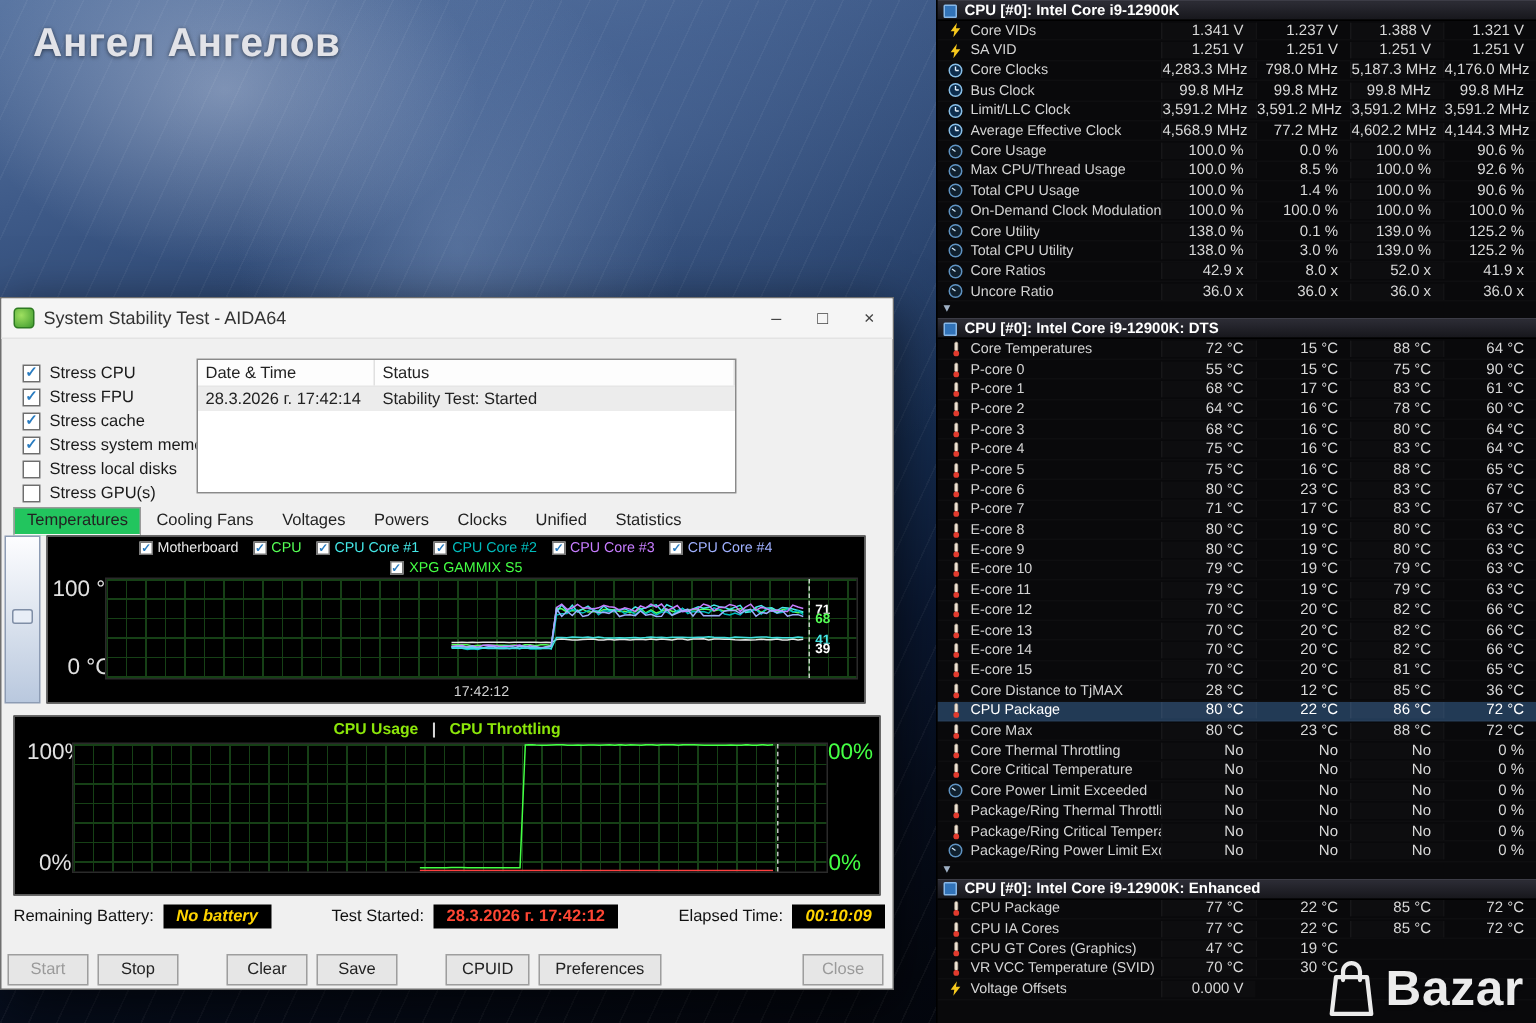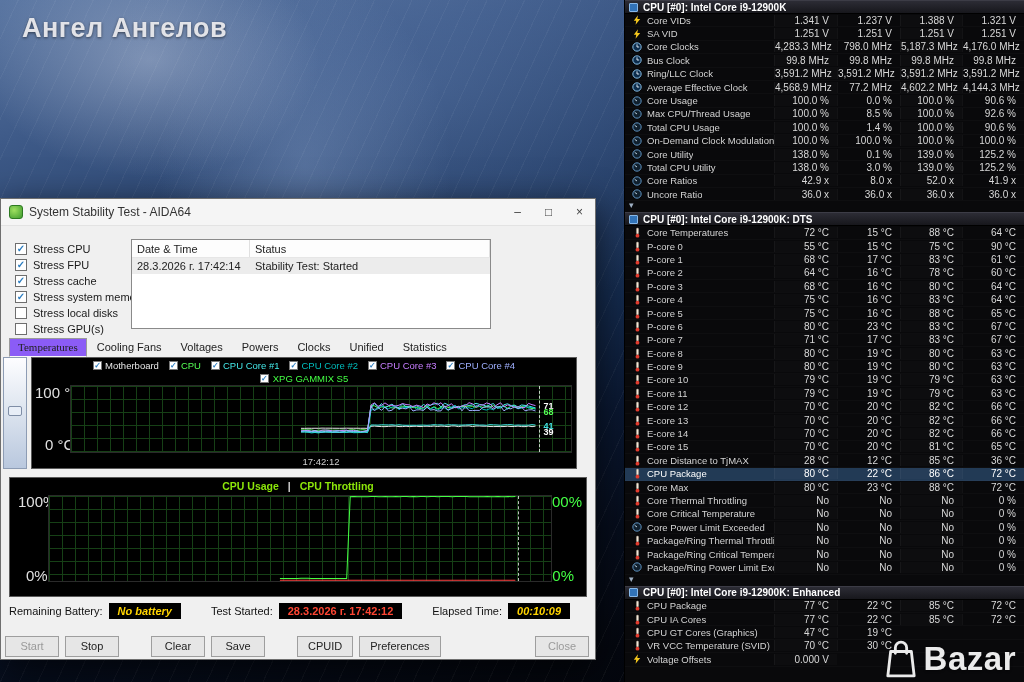--- a/index.html
+++ b/index.html
@@ -33,21 +33,21 @@
   .logview{position:absolute;left:130px;top:14px;width:360px;height:90px;background:#fff;border:1px solid #8a8a8a;box-sizing:border-box;font-size:11px;color:#222;overflow:hidden;}
   .log-header{display:flex;height:17px;align-items:center;border-bottom:1px solid #e6e6e6;background:#fdfdfd;}
   .log-header .log-col{border-right:1px solid #e0e0e0;height:100%;display:flex;align-items:center;}
   .log-col{padding:0 5px;box-sizing:border-box;white-space:nowrap;overflow:hidden;}
   .log-col0{width:118px;flex:none;}
   .log-col1{flex:1;}
   .log-row{display:flex;height:16px;align-items:center;background:#ececec;}
 
   .tabs{position:absolute;left:8px;top:112px;height:20px;display:flex;align-items:flex-end;font-size:11px;color:#222;}
   .tab{padding:2px 8px 3px;margin-right:1px;border:1px solid transparent;white-space:nowrap;}
-  .tab.active{background:#8b5cf6;border-color:#9a9a9a;border-bottom-color:#f7f7f7;font-family:Liberation Serif, serif;}
+  .tab.active{background:#22c55e;border-color:#9a9a9a;border-bottom-color:#f7f7f7;}
 
   .slider-strip{position:absolute;left:2px;top:132px;width:24px;height:112px;background:linear-gradient(180deg,#fdfdff 0%,#dfe6f0 45%,#b9c8de 100%);border:1px solid #8d9cb4;box-sizing:border-box;}
   .slider-thumb{position:absolute;left:4px;right:4px;top:44%;height:8px;background:#e8eef7;border:1px solid #7f8ea6;border-radius:2px;}
 
   .graph{position:absolute;background:#000;border:1px solid #5a5a5a;box-sizing:border-box;}
   .graph1{left:30px;top:132px;width:546px;height:112px;}
   .graph2{left:8px;top:252px;width:578px;height:120px;}
   .legend-row{position:absolute;left:0;right:0;top:2px;display:flex;justify-content:center;gap:10px;font-size:9.5px;}
   .legend-item{display:inline-flex;align-items:center;gap:3px;white-space:nowrap;}
   .legend-check{width:9px;height:9px;background:#fff;border:1px solid #777;box-sizing:border-box;display:inline-flex;align-items:center;justify-content:center;font-size:8px;font-weight:bold;color:#2a7cc0;line-height:1;flex:none;}
@@ -62,21 +62,21 @@
   .plot2{left:38px;top:17px;right:34px;bottom:14px;}
   .plot svg{position:absolute;inset:0;width:100%;height:100%;}
   .cursor-line{position:absolute;top:0;bottom:0;left:93.5%;border-left:1px dashed rgba(255,255,255,.75);}
   .graph-value{position:absolute;left:94.5%;font-size:9px;font-weight:bold;line-height:1;text-shadow:0 0 2px #000;}
   .time-label{position:absolute;left:38px;right:4px;bottom:1px;text-align:center;font-size:9.5px;color:#cfcfcf;}
   .usage-title{position:absolute;left:0;right:0;top:2px;text-align:center;font-size:10.5px;font-weight:bold;color:#8ce60a;}
   .usage-title .sep{color:#d8d8d8;margin:0 6px;}
   .green{color:#44ff44;}
 
   .statusbar{position:absolute;left:8px;top:376px;height:20px;display:flex;align-items:center;font-size:11px;color:#111;}
-  .sb-group{display:flex;align-items:center;gap:6px;margin-right:30px;white-space:nowrap;}
+  .sb-group{display:flex;align-items:center;gap:6px;margin-right:40px;white-space:nowrap;}
   .sb-box{background:#000;padding:2px 9px;font-weight:bold;font-size:11px;white-space:nowrap;}
   .yellow{color:#ffd400;font-style:italic;}
   .red{color:#ff4633;}
 
   .button-row{position:absolute;left:4px;right:6px;top:410px;height:22px;display:flex;align-items:center;}
   .btn{height:21px;min-width:54px;padding:0 10px;margin-right:6px;background:#e6e6e6;border:1px solid #9e9e9e;font-size:11px;color:#222;font-family:"Liberation Sans",sans-serif;}
   .btn.disabled{color:#9a9a9a;}
   .btn:nth-child(3){margin-left:26px;}
   .btn:nth-child(5){margin-left:26px;}
   .btn:last-child{margin-left:auto;margin-right:0;}
@@ -343,21 +343,21 @@
         <div class="sensor-val c4">99.8 MHz</div>
       </div>
       <div class="sensor-row">
         <div class="sensor-label-cell">
           <span class="sensor-icon">
             <svg viewBox="0 0 12 12" width="10" height="10">
               <circle cx="6" cy="6" r="5" fill="#0d2d4d" stroke="#88bfe8" stroke-width="1.2"></circle>
               <path d="M6 6 V2.8 M6 6 H8.6" stroke="#e8f4ff" stroke-width="1.1" fill="none"></path>
             </svg>
           </span>
-          <span class="sensor-label">Ring/LLC Clock</span>
+          <span class="sensor-label">Limit/LLC Clock</span>
         </div>
         <div class="sensor-val c1">3,591.2 MHz</div>
         <div class="sensor-val c2">3,591.2 MHz</div>
         <div class="sensor-val c3">3,591.2 MHz</div>
         <div class="sensor-val c4">3,591.2 MHz</div>
       </div>
       <div class="sensor-row">
         <div class="sensor-label-cell">
           <span class="sensor-icon">
             <svg viewBox="0 0 12 12" width="10" height="10">

